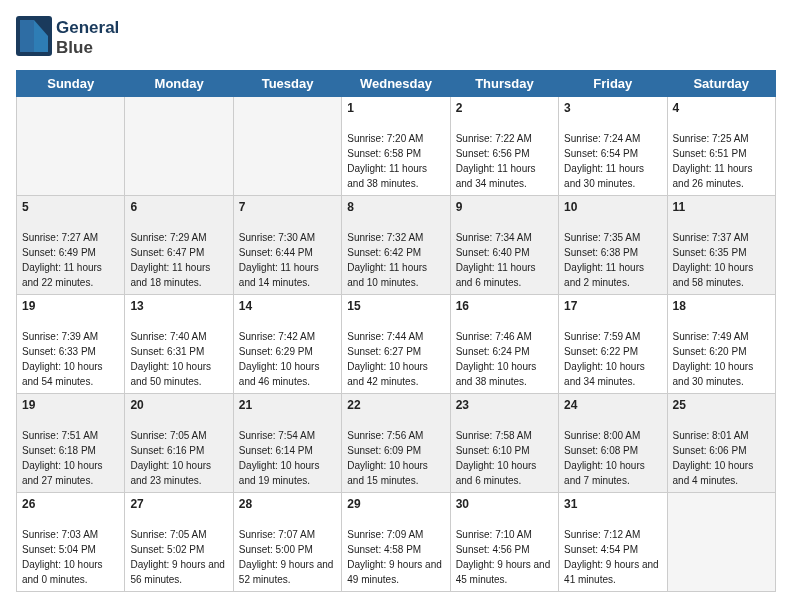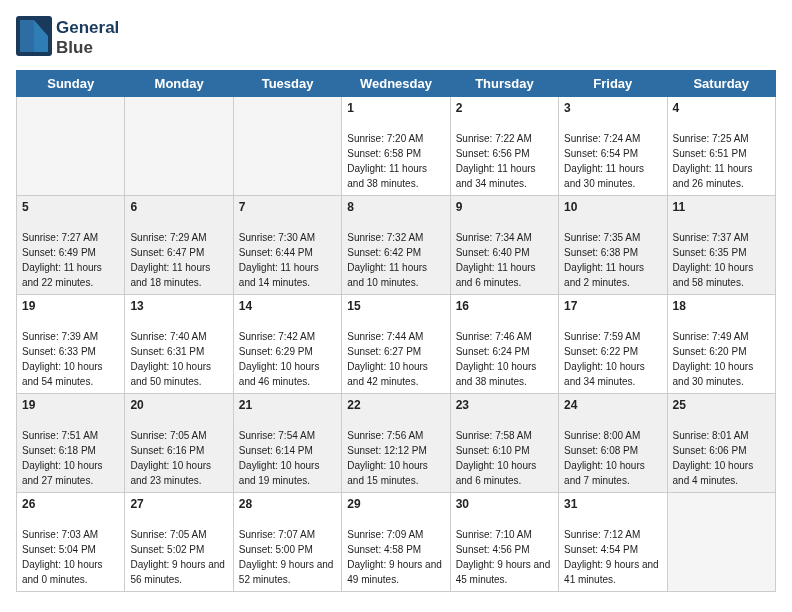--- a/index.html
+++ b/index.html
@@ -292,21 +292,21 @@
         <div class="day-info">
           <span>Sunrise: 7:54 AM</span><br>
           <span>Sunset: 6:14 PM</span><br>
           <span>Daylight: 10 hours and 19 minutes.</span>
         </div>
       </td>
           <td>
         <span class="day-num">22</span>
         <div class="day-info">
           <span>Sunrise: 7:56 AM</span><br>
-          <span>Sunset: 12:12 PM</span><br>
+          <span>Sunset: 6:09 PM</span><br>
           <span>Daylight: 10 hours and 15 minutes.</span>
         </div>
       </td>
           <td>
         <span class="day-num">23</span>
         <div class="day-info">
           <span>Sunrise: 7:58 AM</span><br>
           <span>Sunset: 6:10 PM</span><br>
           <span>Daylight: 10 hours and 6 minutes.</span>
         </div>

